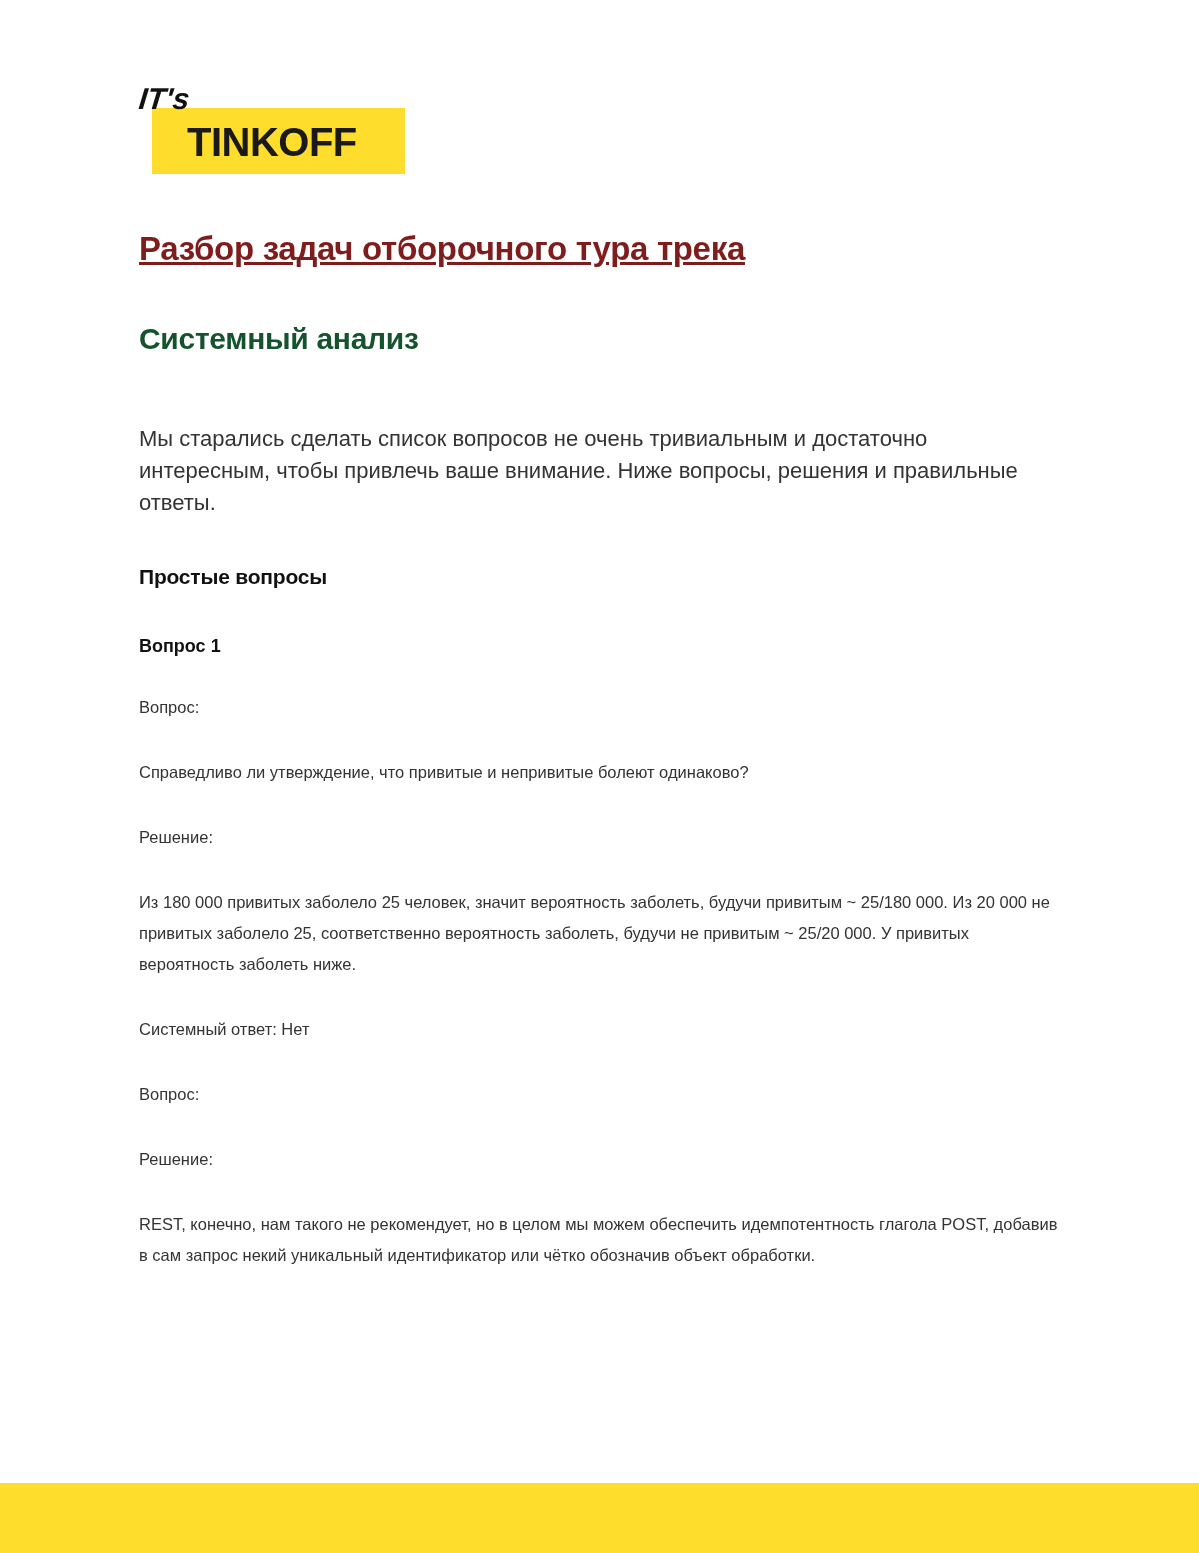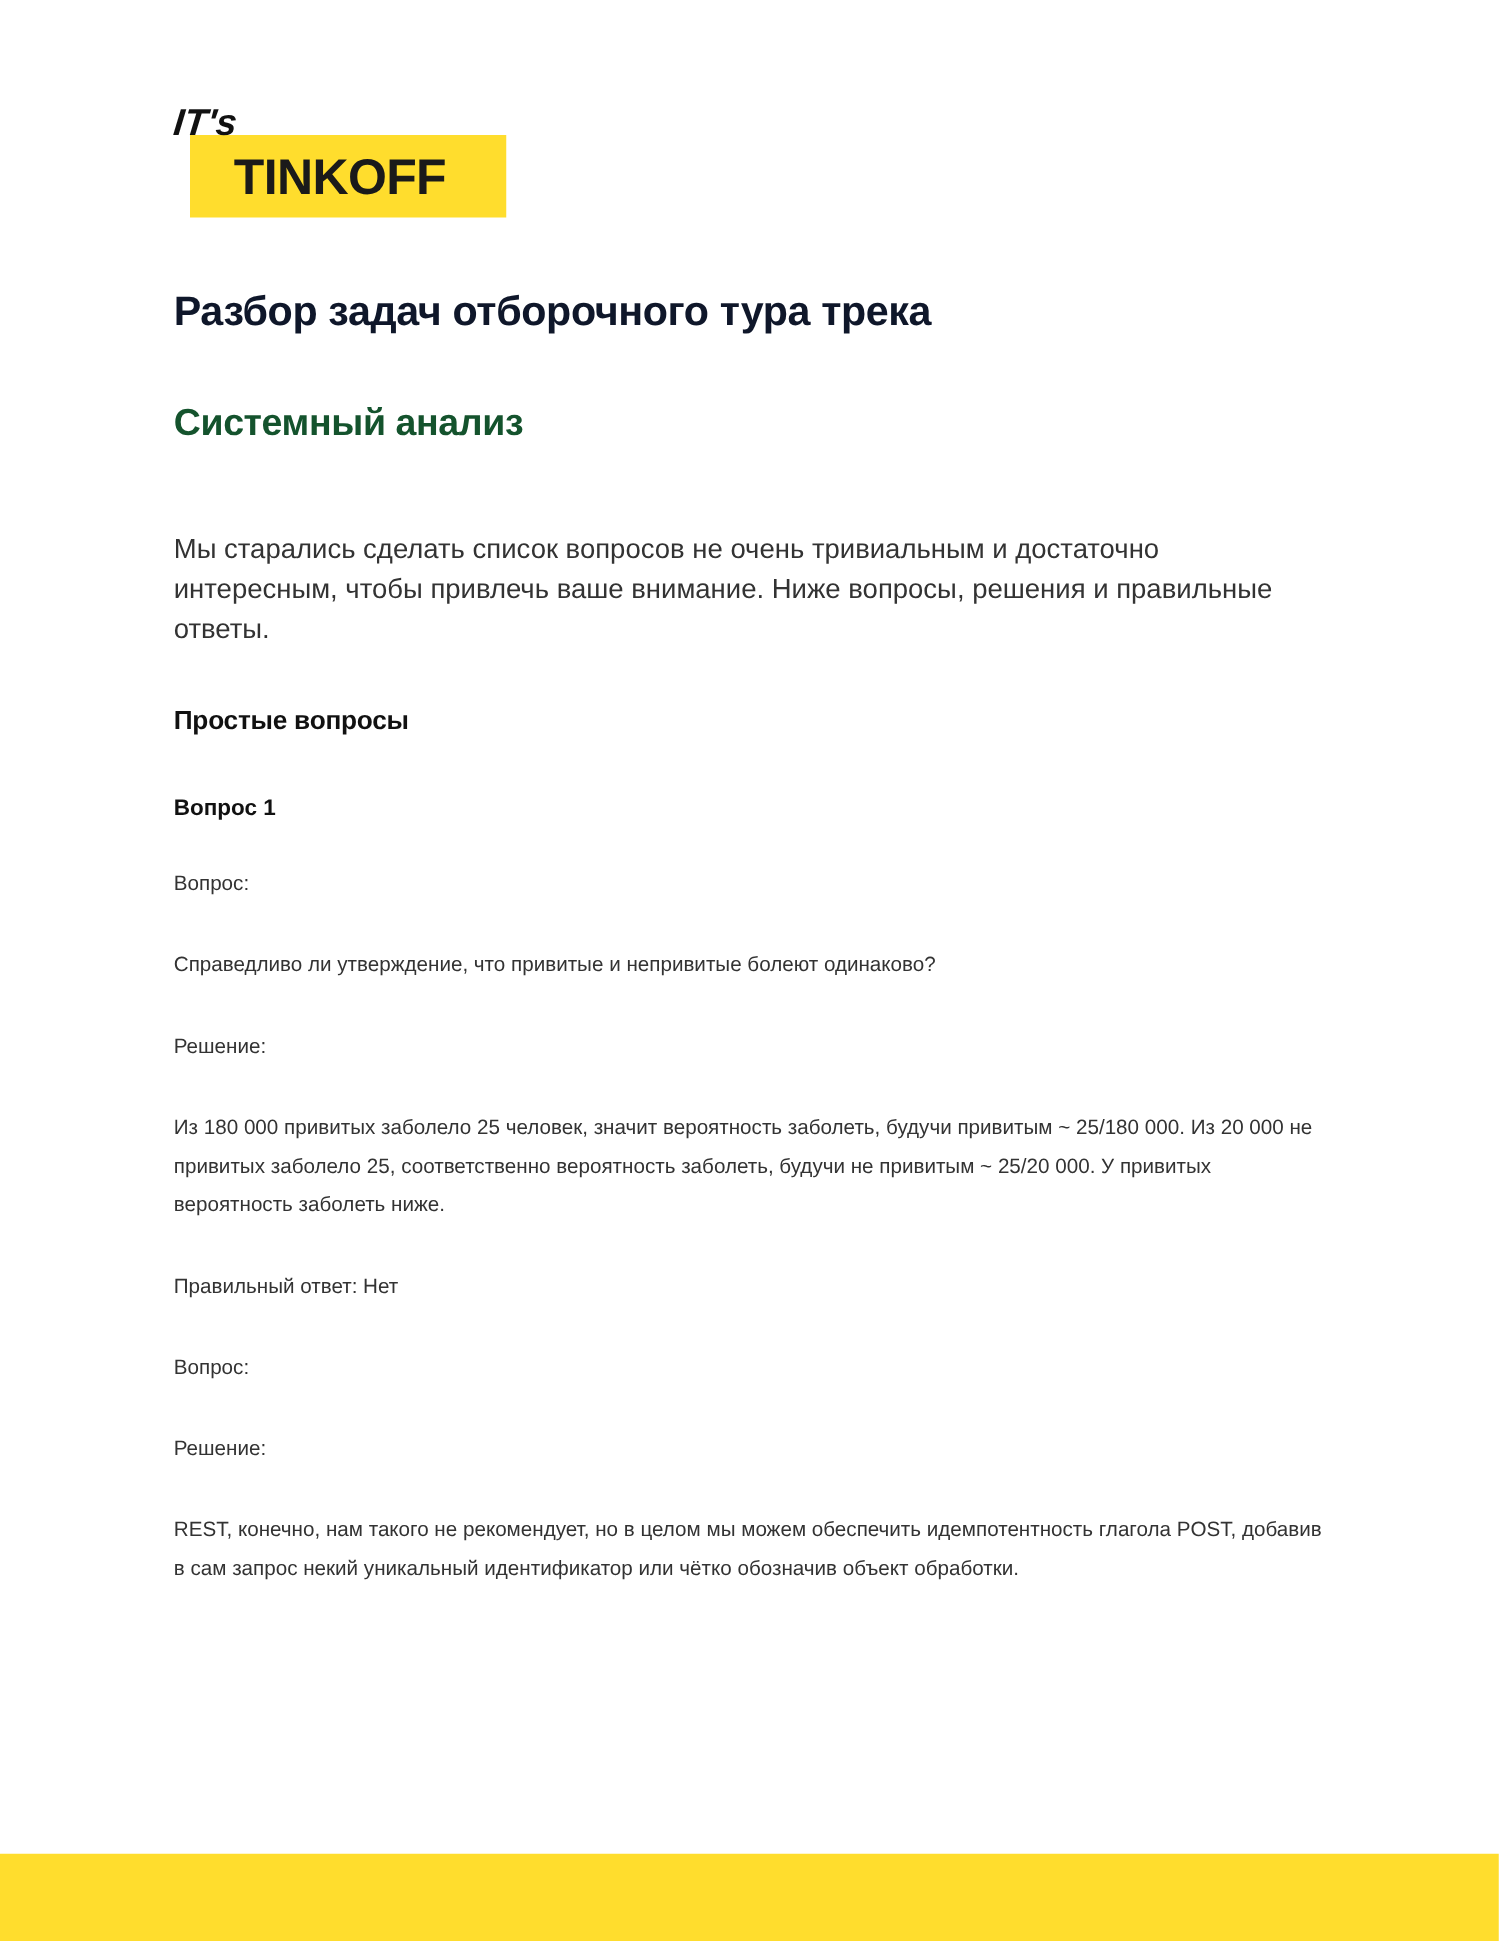--- a/index.html
+++ b/index.html
@@ -74,21 +74,22 @@
     top: 228px;
     width: 928px;
   }
 
   h1.title {
     margin: 0;
     font-size: 33px;
     line-height: 42px;
     font-weight: 700;
     letter-spacing: -0.3px;
-    color: #0f172a;
+    color: #7f1d1d;
+    text-decoration: underline;
   }
   h2.subtitle {
     margin: 50px 0 0 0;
     font-size: 30px;
     line-height: 38px;
     font-weight: 700;
     letter-spacing: -0.3px;
     color: #14532d;
   }
 
@@ -153,21 +154,21 @@
 
     <p class="lead">Мы старались сделать список вопросов не очень тривиальным и достаточно интересным, чтобы привлечь ваше внимание. Ниже вопросы, решения и правильные ответы.</p>
 
     <h3 class="section">Простые вопросы</h3>
 
     <h4 class="qhead">Вопрос 1</h4>
     <p class="body">Вопрос:</p>
     <p class="body">Справедливо ли утверждение, что привитые и непривитые болеют одинаково?</p>
     <p class="body">Решение:</p>
     <p class="body">Из 180 000 привитых заболело 25 человек, значит вероятность заболеть, будучи привитым ~ 25/180 000. Из 20 000 не привитых заболело 25, соответственно вероятность заболеть, будучи не привитым ~ 25/20 000. У привитых вероятность заболеть ниже.</p>
-    <p class="body">Правильный ответ: Нет</p>
+    <p class="body">Системный ответ: Нет</p>
 
     <p class="body">Вопрос:</p>
     <p class="body">Решение:</p>
     <p class="body">REST, конечно, нам такого не рекомендует, но в целом мы можем обеспечить идемпотентность глагола POST, добавив в сам запрос некий уникальный идентификатор или чётко обозначив объект обработки.</p>
 
   </div>
 
   <div class="footer-band"></div>
 
 </div>

